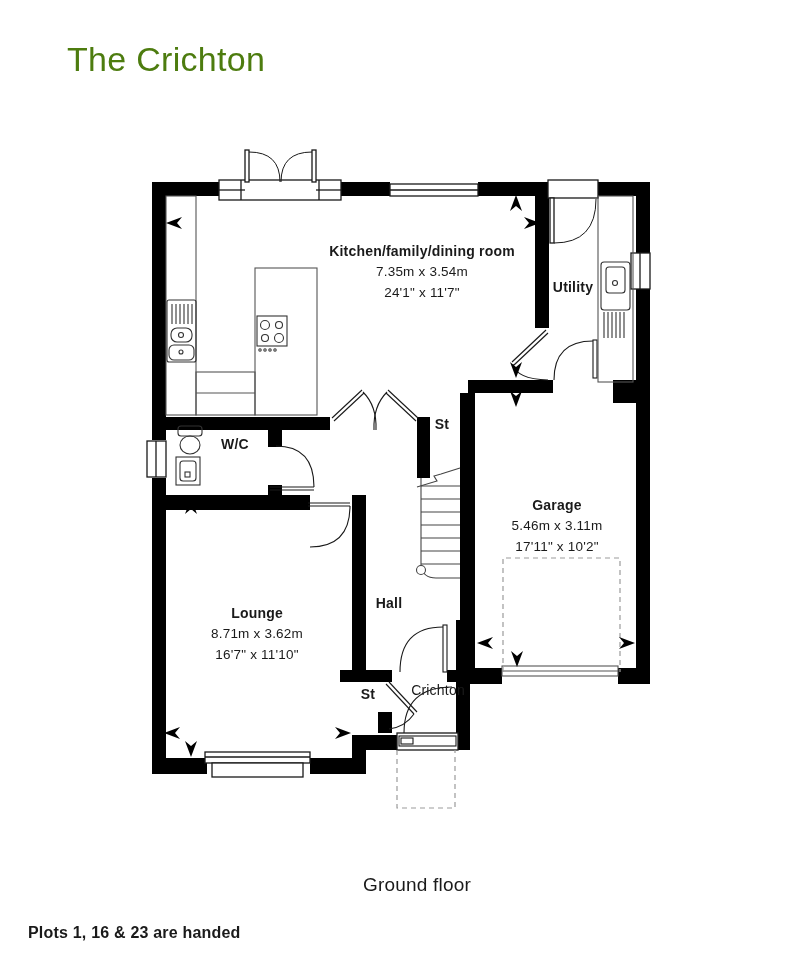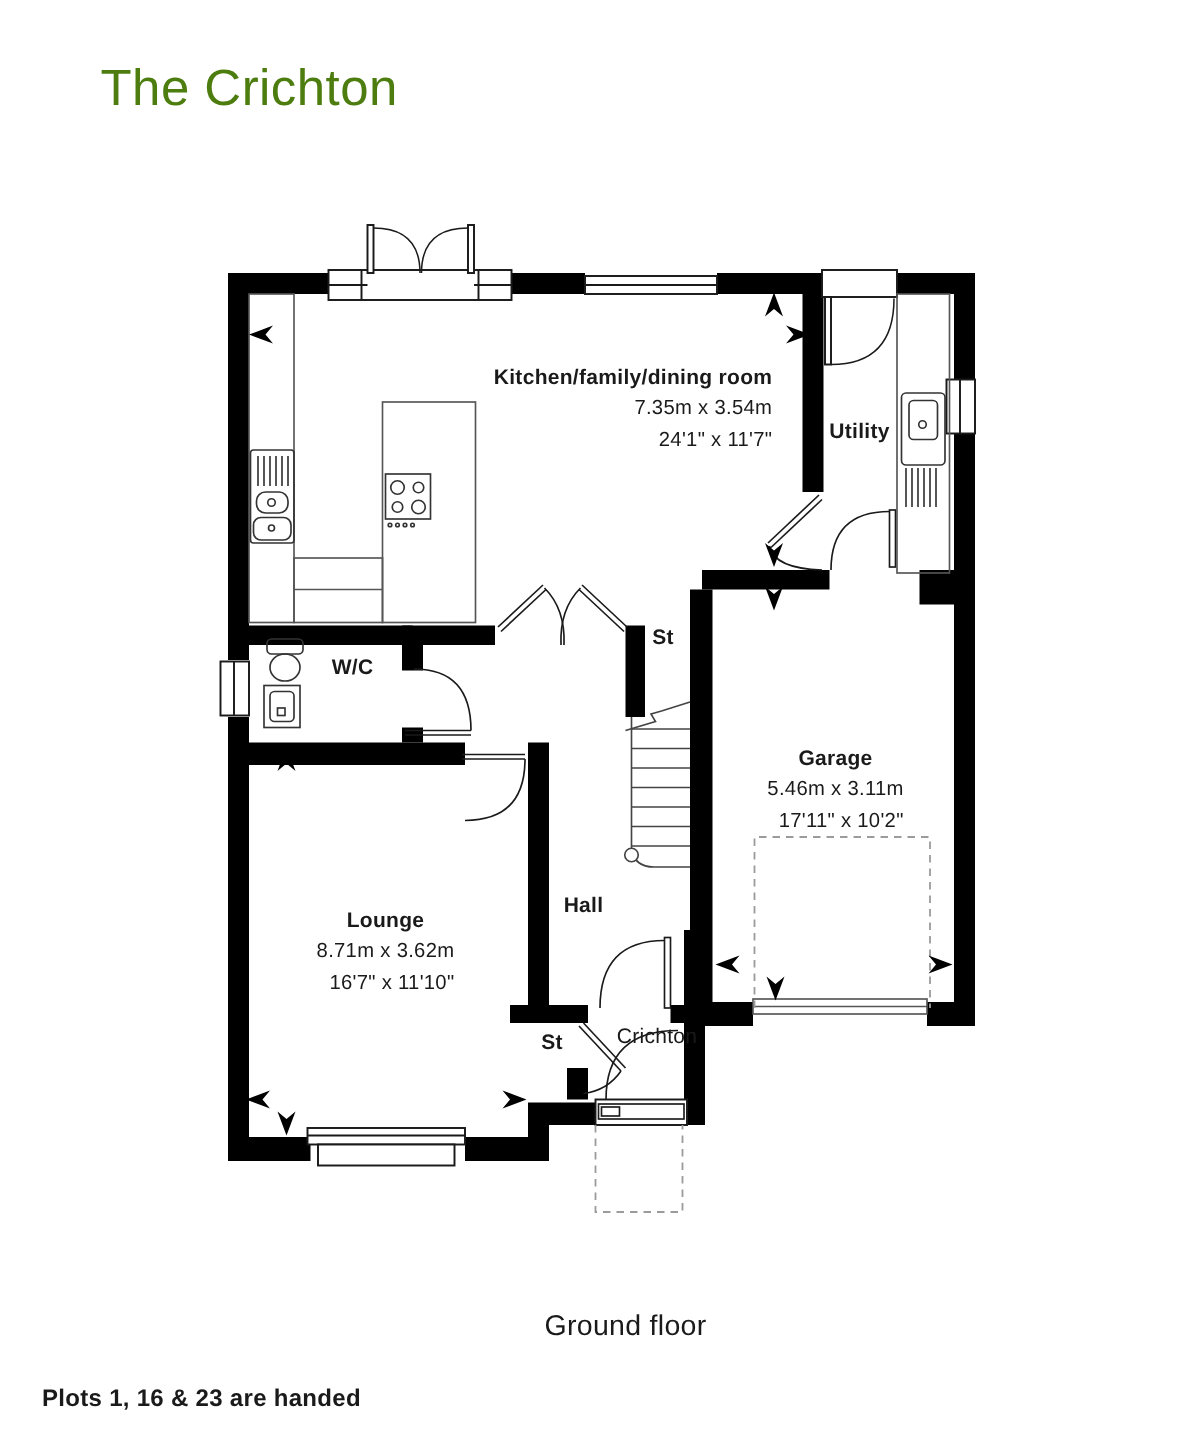--- a/index.html
+++ b/index.html
@@ -13,21 +13,21 @@
     font-size:34px;font-weight:normal;letter-spacing:.3px;
     color:#4d7c0f;line-height:1;margin-left:37px;
   }
   .plan-svg{position:absolute;left:0;top:0;}
   .room-label{
     position:absolute;transform:translateX(-50%);
     text-align:center;white-space:nowrap;line-height:1;
   }
   .room-name{font-size:14px;font-weight:bold;letter-spacing:.2px;}
   .room-name.light{font-weight:normal;}
-  .room-dim{font-size:13.5px;font-weight:normal;margin-top:7px;letter-spacing:.2px;text-align:right;}
+  .room-dim{font-size:13.5px;font-weight:normal;margin-top:7px;letter-spacing:.2px;}
   .floor-caption{
     position:absolute;left:417px;top:874px;transform:translateX(-50%);
     font-size:19px;font-weight:normal;letter-spacing:.2px;
   }
   .footnote{
     position:absolute;left:28px;top:924px;
     font-size:16px;font-weight:bold;letter-spacing:.2px;
   }
 </style>
 </head>

